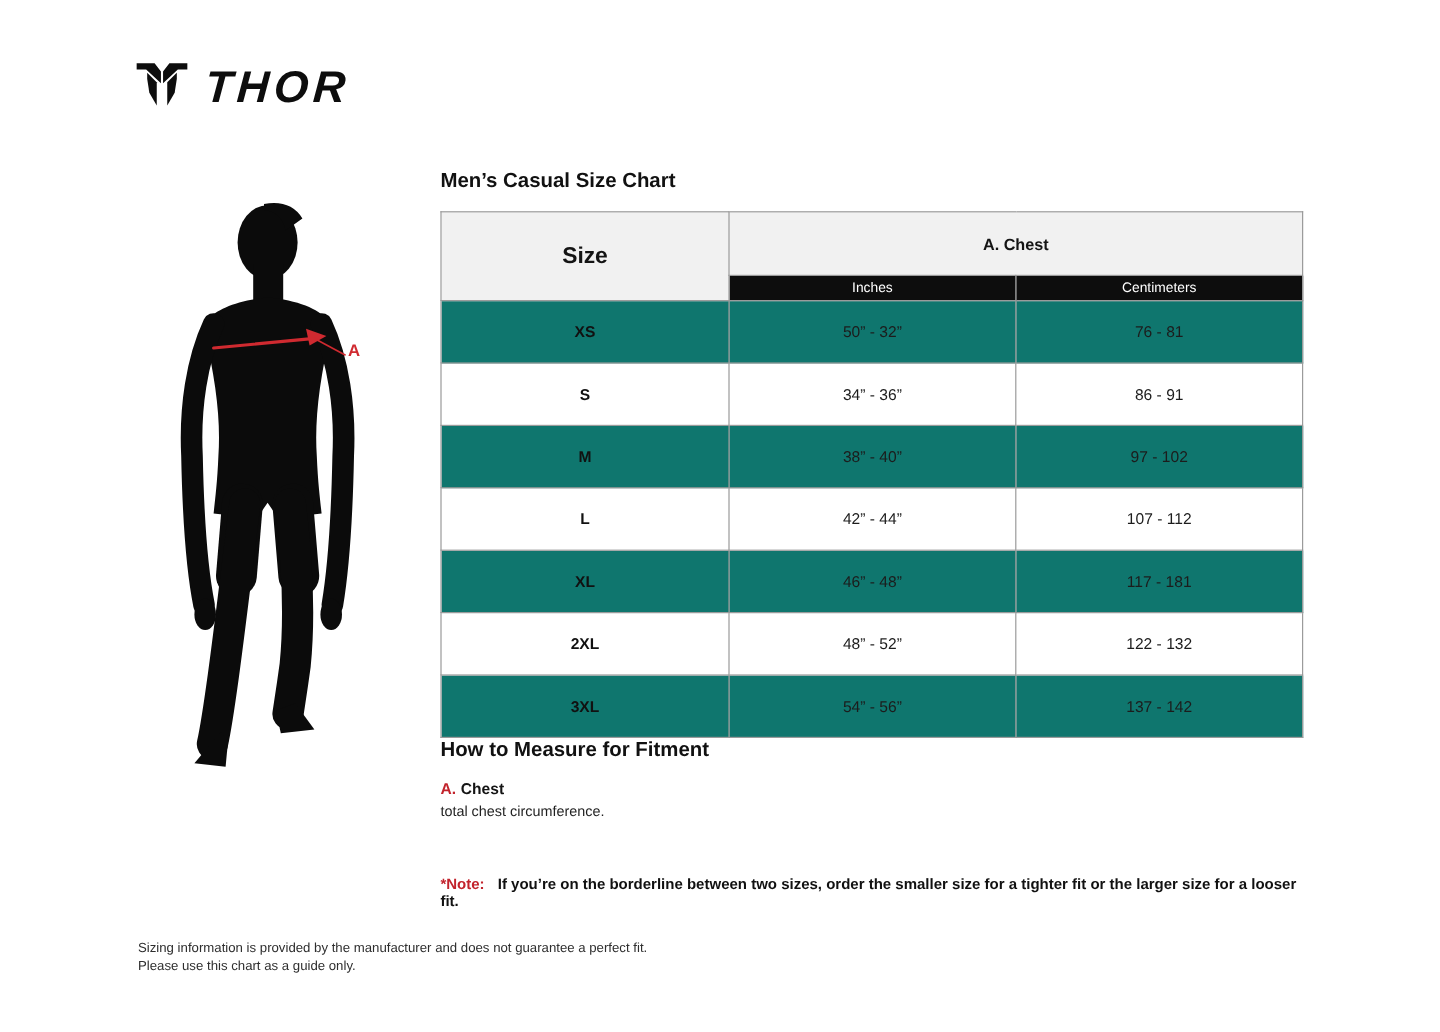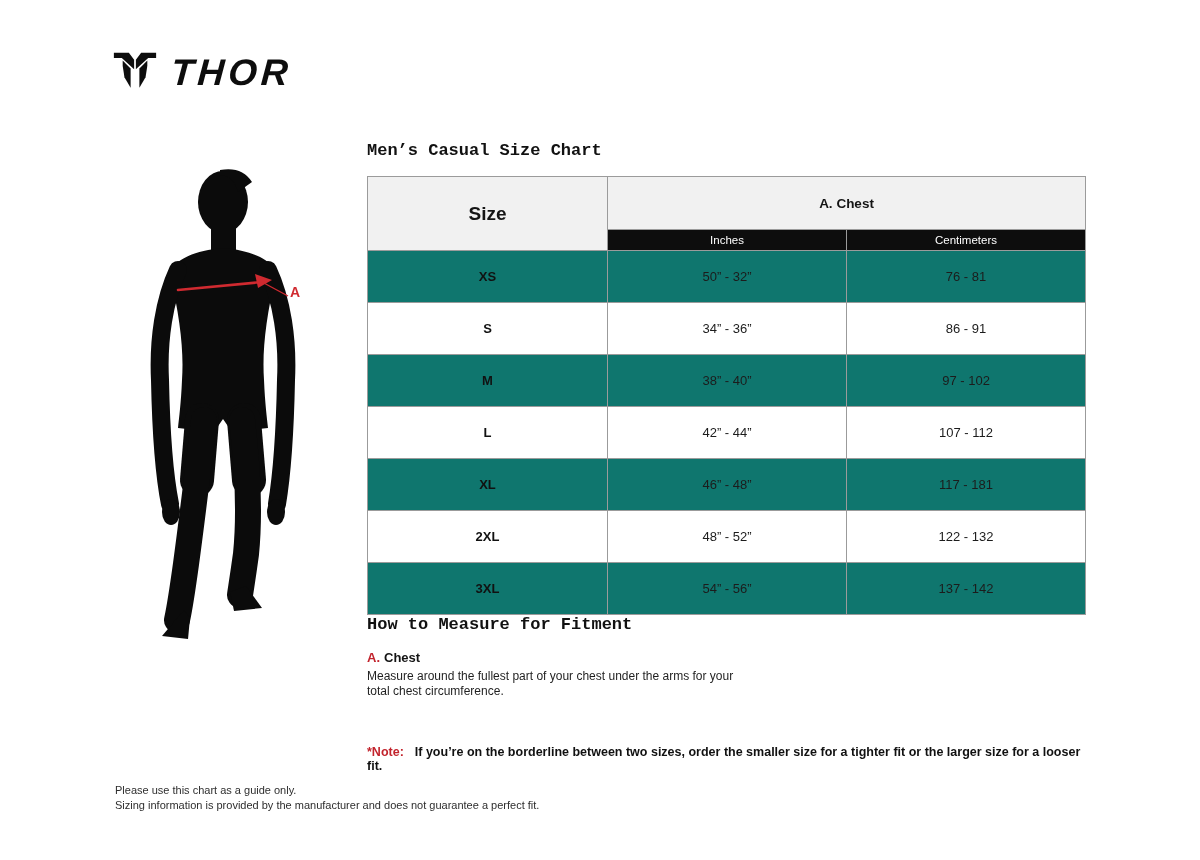--- a/index.html
+++ b/index.html
@@ -20,21 +20,21 @@
   .figure-wrap{position:absolute;left:150px;top:168px;width:170px;height:474px;}
   .figure-wrap svg{display:block;}
   .marker-a{
     position:absolute;left:140px;top:117px;color:#d02a30;font-weight:bold;
     font-size:14px;line-height:1;
   }
 
   
   .content{position:absolute;left:367px;top:141px;width:718px;}
   h1.section-title, h2.section-title{
-    margin:0;font-size:17px;font-weight:bold;color:#111;line-height:20px;font-family:Liberation Mono, monospace;
+    margin:0;font-size:17px;font-weight:bold;color:#111;line-height:20px;
   }
   table.size-chart{
     border-collapse:collapse;width:718px;margin-top:15px;table-layout:fixed;
   }
   table.size-chart th, table.size-chart td{
     border:1px solid #9b9b9b;text-align:center;vertical-align:middle;padding:0;
   }
   .col-size{width:240px;}
   .col-in{width:239px;}
   .col-cm{width:239px;}
@@ -188,27 +188,26 @@
     </tbody>
   </table>
 
   <h2 class="section-title measure-heading">How to Measure for Fitment</h2>
 
   <div class="measure-item">
     <div class="measure-label">
       <span class="measure-key">A.</span><span>Chest</span>
     </div>
     <div class="measure-desc">
-      <div>Measure around the fullest part of your chest under the arms for your</div>
       <div>total chest circumference.</div>
     </div>
   </div>
 
   <div class="note-line">
     <span class="note-label">*Note:</span><span>If you’re on the borderline between two sizes, order the smaller size for a tighter fit or the larger size for a looser fit.</span>
   </div>
 
 </div>
 
 <div class="footer">
+  <div>Sizing information is provided by the manufacturer and does not guarantee a perfect fit.</div>
   <div>Please use this chart as a guide only.</div>
-  <div>Sizing information is provided by the manufacturer and does not guarantee a perfect fit.</div>
 </div>
 
 </body></html>

